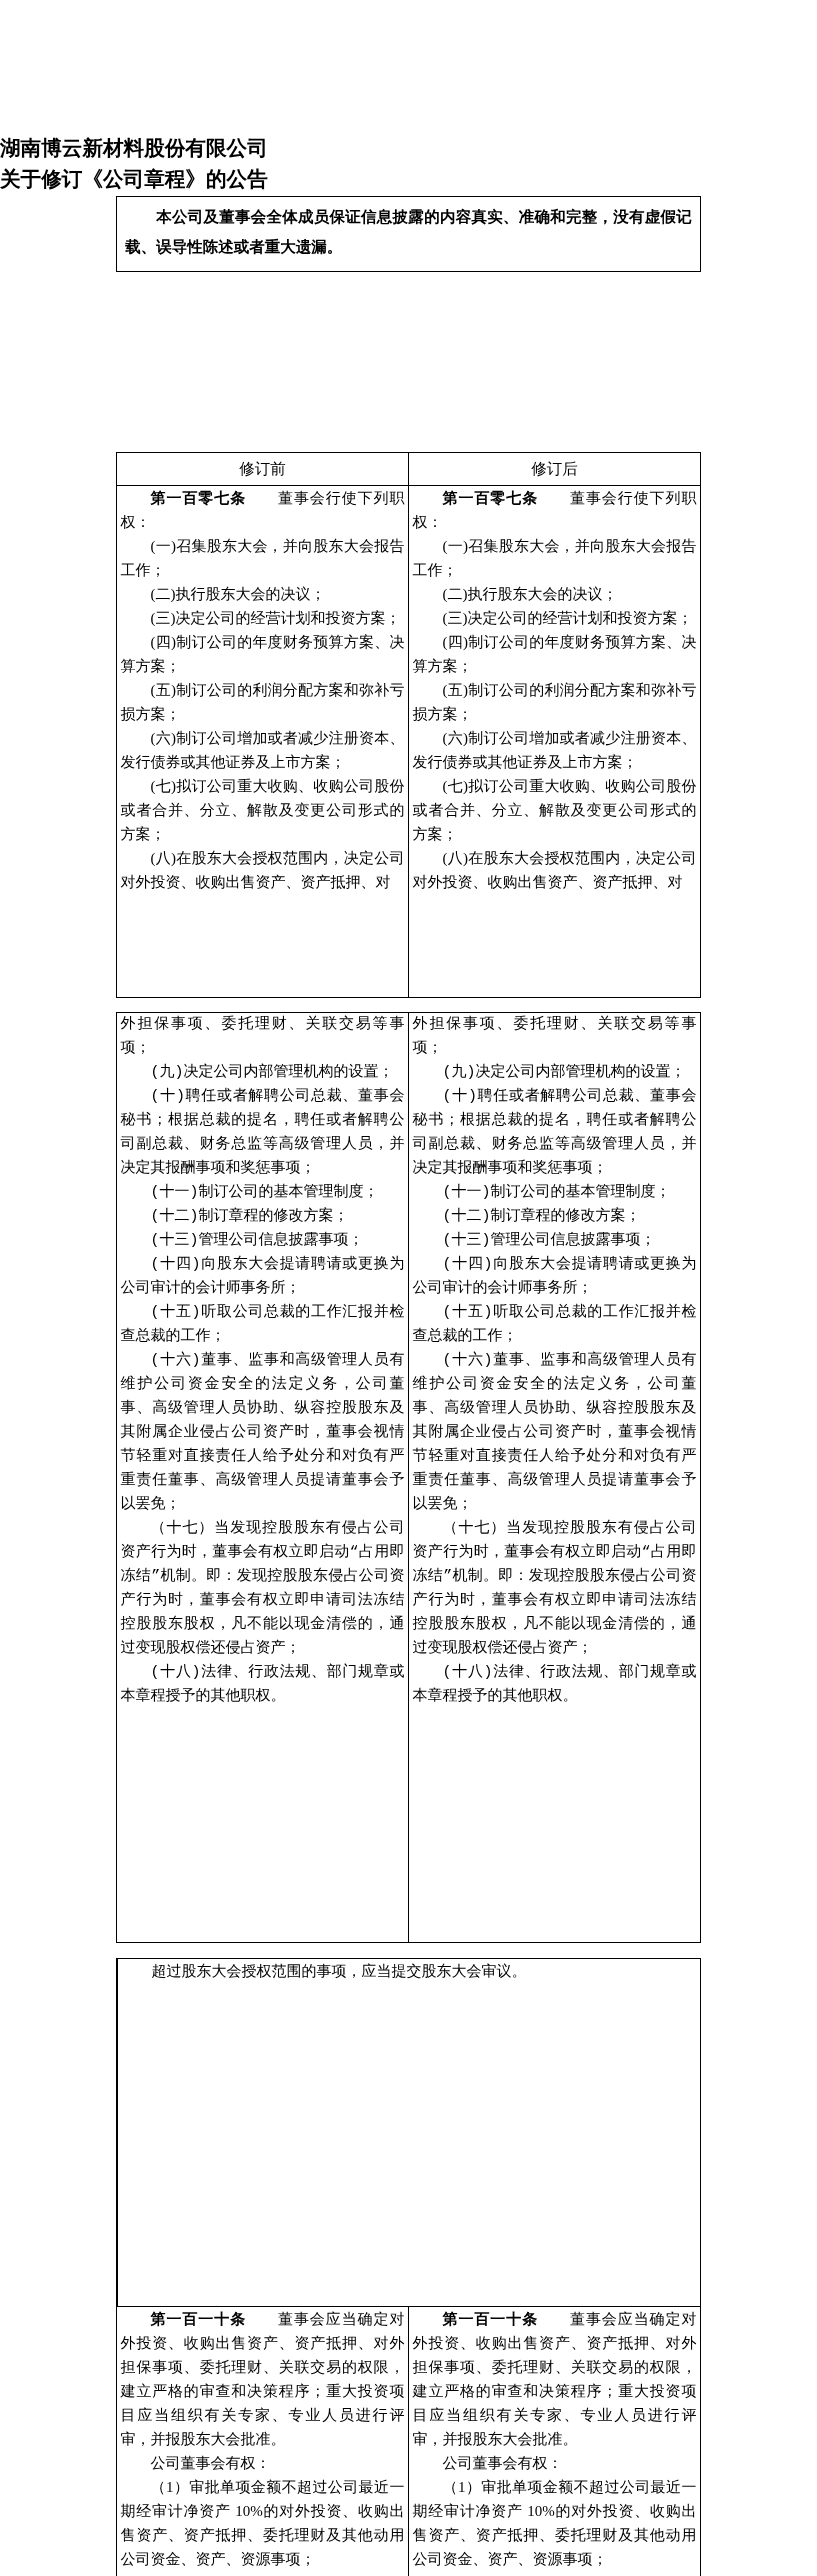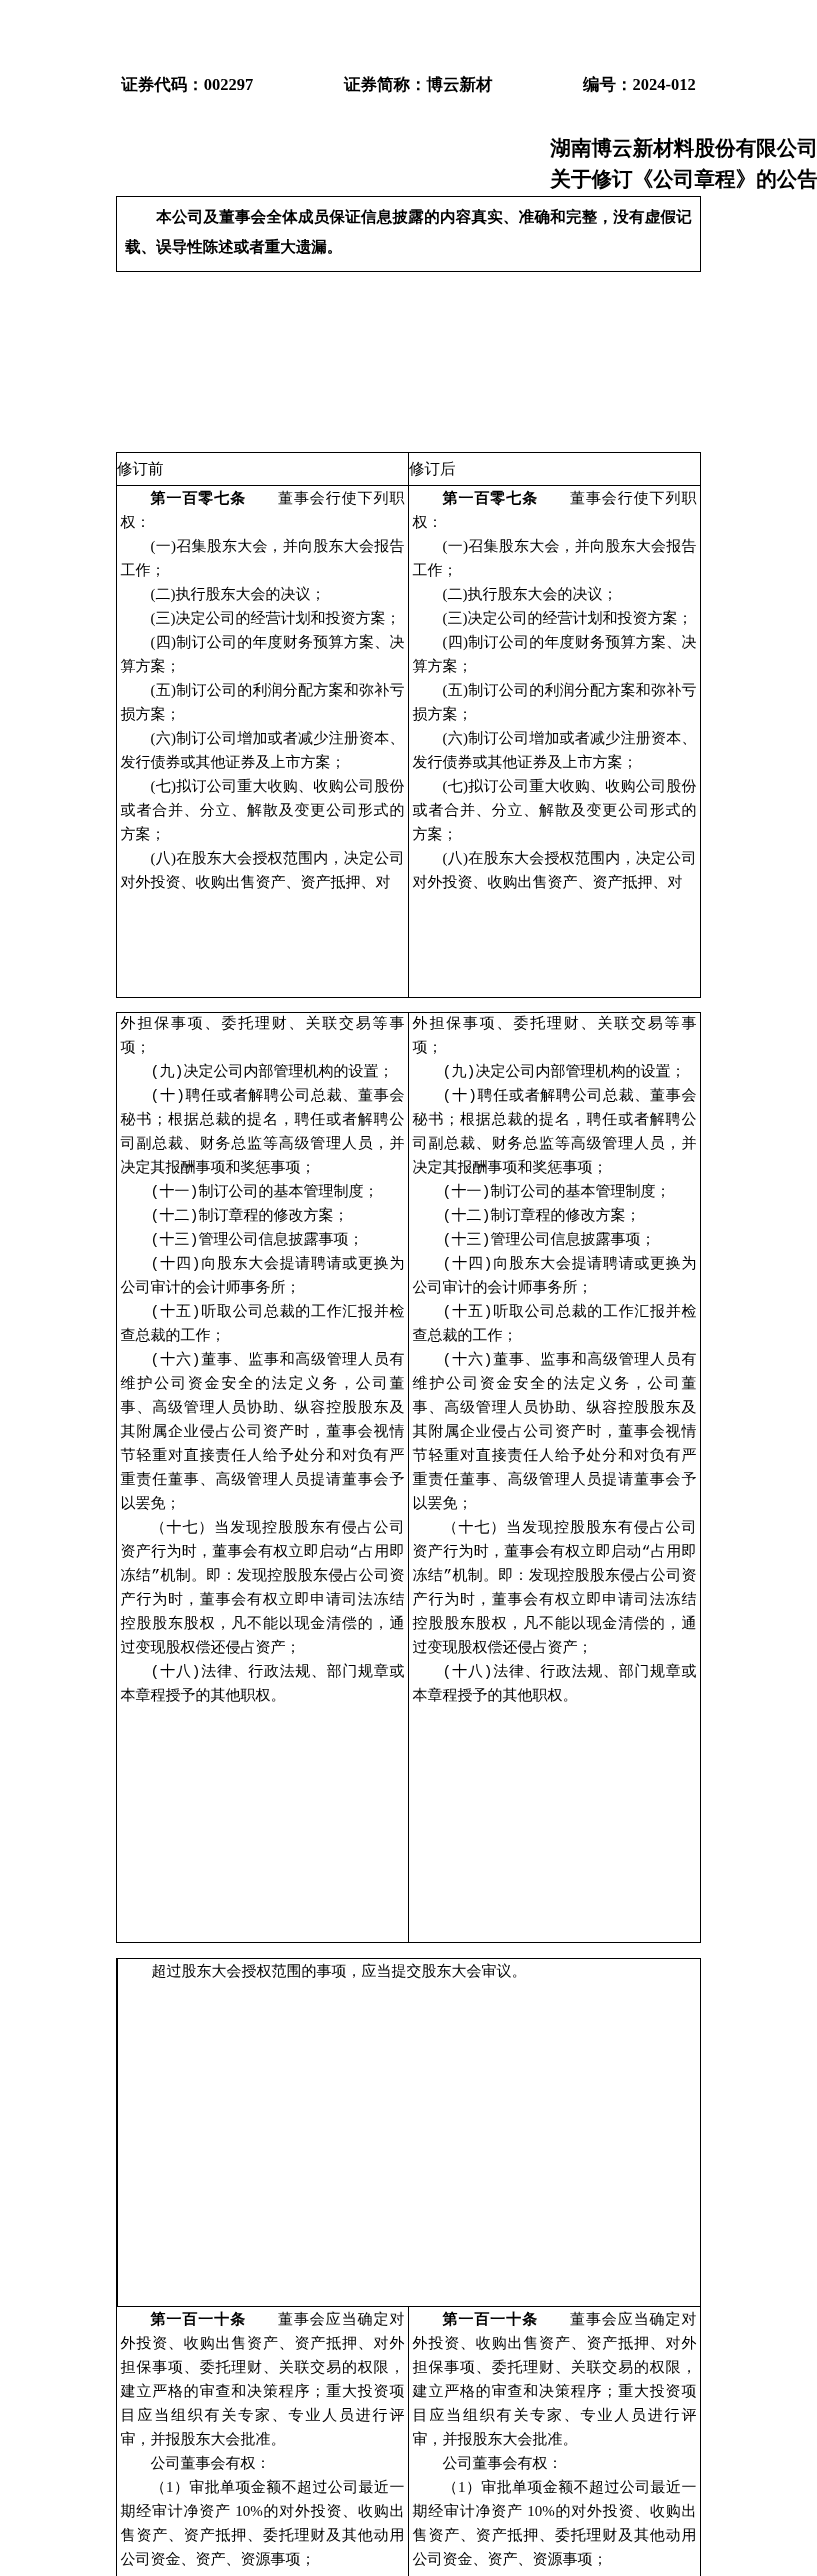--- a/index.html
+++ b/index.html
@@ -14,21 +14,21 @@
   }
   .abs{position:absolute;left:116px;width:585px;}
   
   .meta-row{
     top:73px;
     display:flex;justify-content:space-between;
     font-size:16.5px;font-weight:bold;line-height:24px;
     padding:0 5.2px;box-sizing:border-box;
   }
   
-  .title{left:0;width:818px;text-align:right;font-size:20.6px;font-weight:bold;line-height:32px;}
+  .title{left:0;width:818px;text-align:left;font-size:20.6px;font-weight:bold;line-height:32px;}
   .title1{top:132px;}
   .title2{top:163px;}
   
   .stmt-box{
     top:196px;height:76px;box-sizing:border-box;
     border:1px solid #000;
     padding:4.6px 8.2px 0 8.2px;
   }
   .stmt-box p{margin:0;font-size:15.5px;font-weight:bold;line-height:30px;text-indent:2em;text-align:justify;}
   
@@ -38,41 +38,36 @@
   .tbl-page{
     position:absolute;left:116px;width:585px;box-sizing:border-box;
     border:1px solid #000;
     display:flex;flex-direction:column;
     overflow:hidden;
   }
   .tbl-page.p1{top:452px;height:546px;}
   .tbl-page.p2{top:1012px;height:931px;font-family:Liberation Mono, monospace;}
   .tbl-page.p3{top:1958px;height:929px;}
   .tbl-head{display:flex;border-bottom:1px solid #000;flex:0 0 32px;}
-  .hcell{flex:1;font-size:15.5px;line-height:32px;}
+  .hcell{flex:1;text-align:center;font-size:15.5px;line-height:32px;}
   .hcell.after{border-left:1px solid #000;}
   .tbl-row{display:flex;overflow:hidden;flex:1 1 auto;}
   .tbl-row.rowsep{border-top:1px solid #000;}
   .tbl-page.p3 .tbl-row.r0{flex:0 0 347px;}
   .cell{flex:1;padding:0 3.6px;box-sizing:border-box;overflow:hidden;}
   .cell.after{border-left:1px solid #000;}
   .cell p{margin:0;font-size:15px;line-height:24px;text-indent:2em;text-align:justify;}
   .cell p.cont{text-indent:0;}
   .cell .b{font-weight:bold;}
 </style>
 </head>
 <body>
 
 <div class="doc">
 
-  <div class="abs meta-row">
-    <span><span>证券代码：</span><span>002297</span></span>
-    <span><span>证券简称：</span><span>博云新材</span></span>
-    <span><span>编号：</span><span>2024-012</span></span>
-  </div>
 
   <div class="abs title title1">湖南博云新材料股份有限公司</div>
   <div class="abs stmt-box">
     <p>本公司及董事会全体成员保证信息披露的内容真实、准确和完整，没有虚假记载、误导性陈述或者重大遗漏。</p>
   </div>
 
   <div class="abs title title2">关于修订《公司章程》的公告</div>
 
 
   <div id="revision-table">

